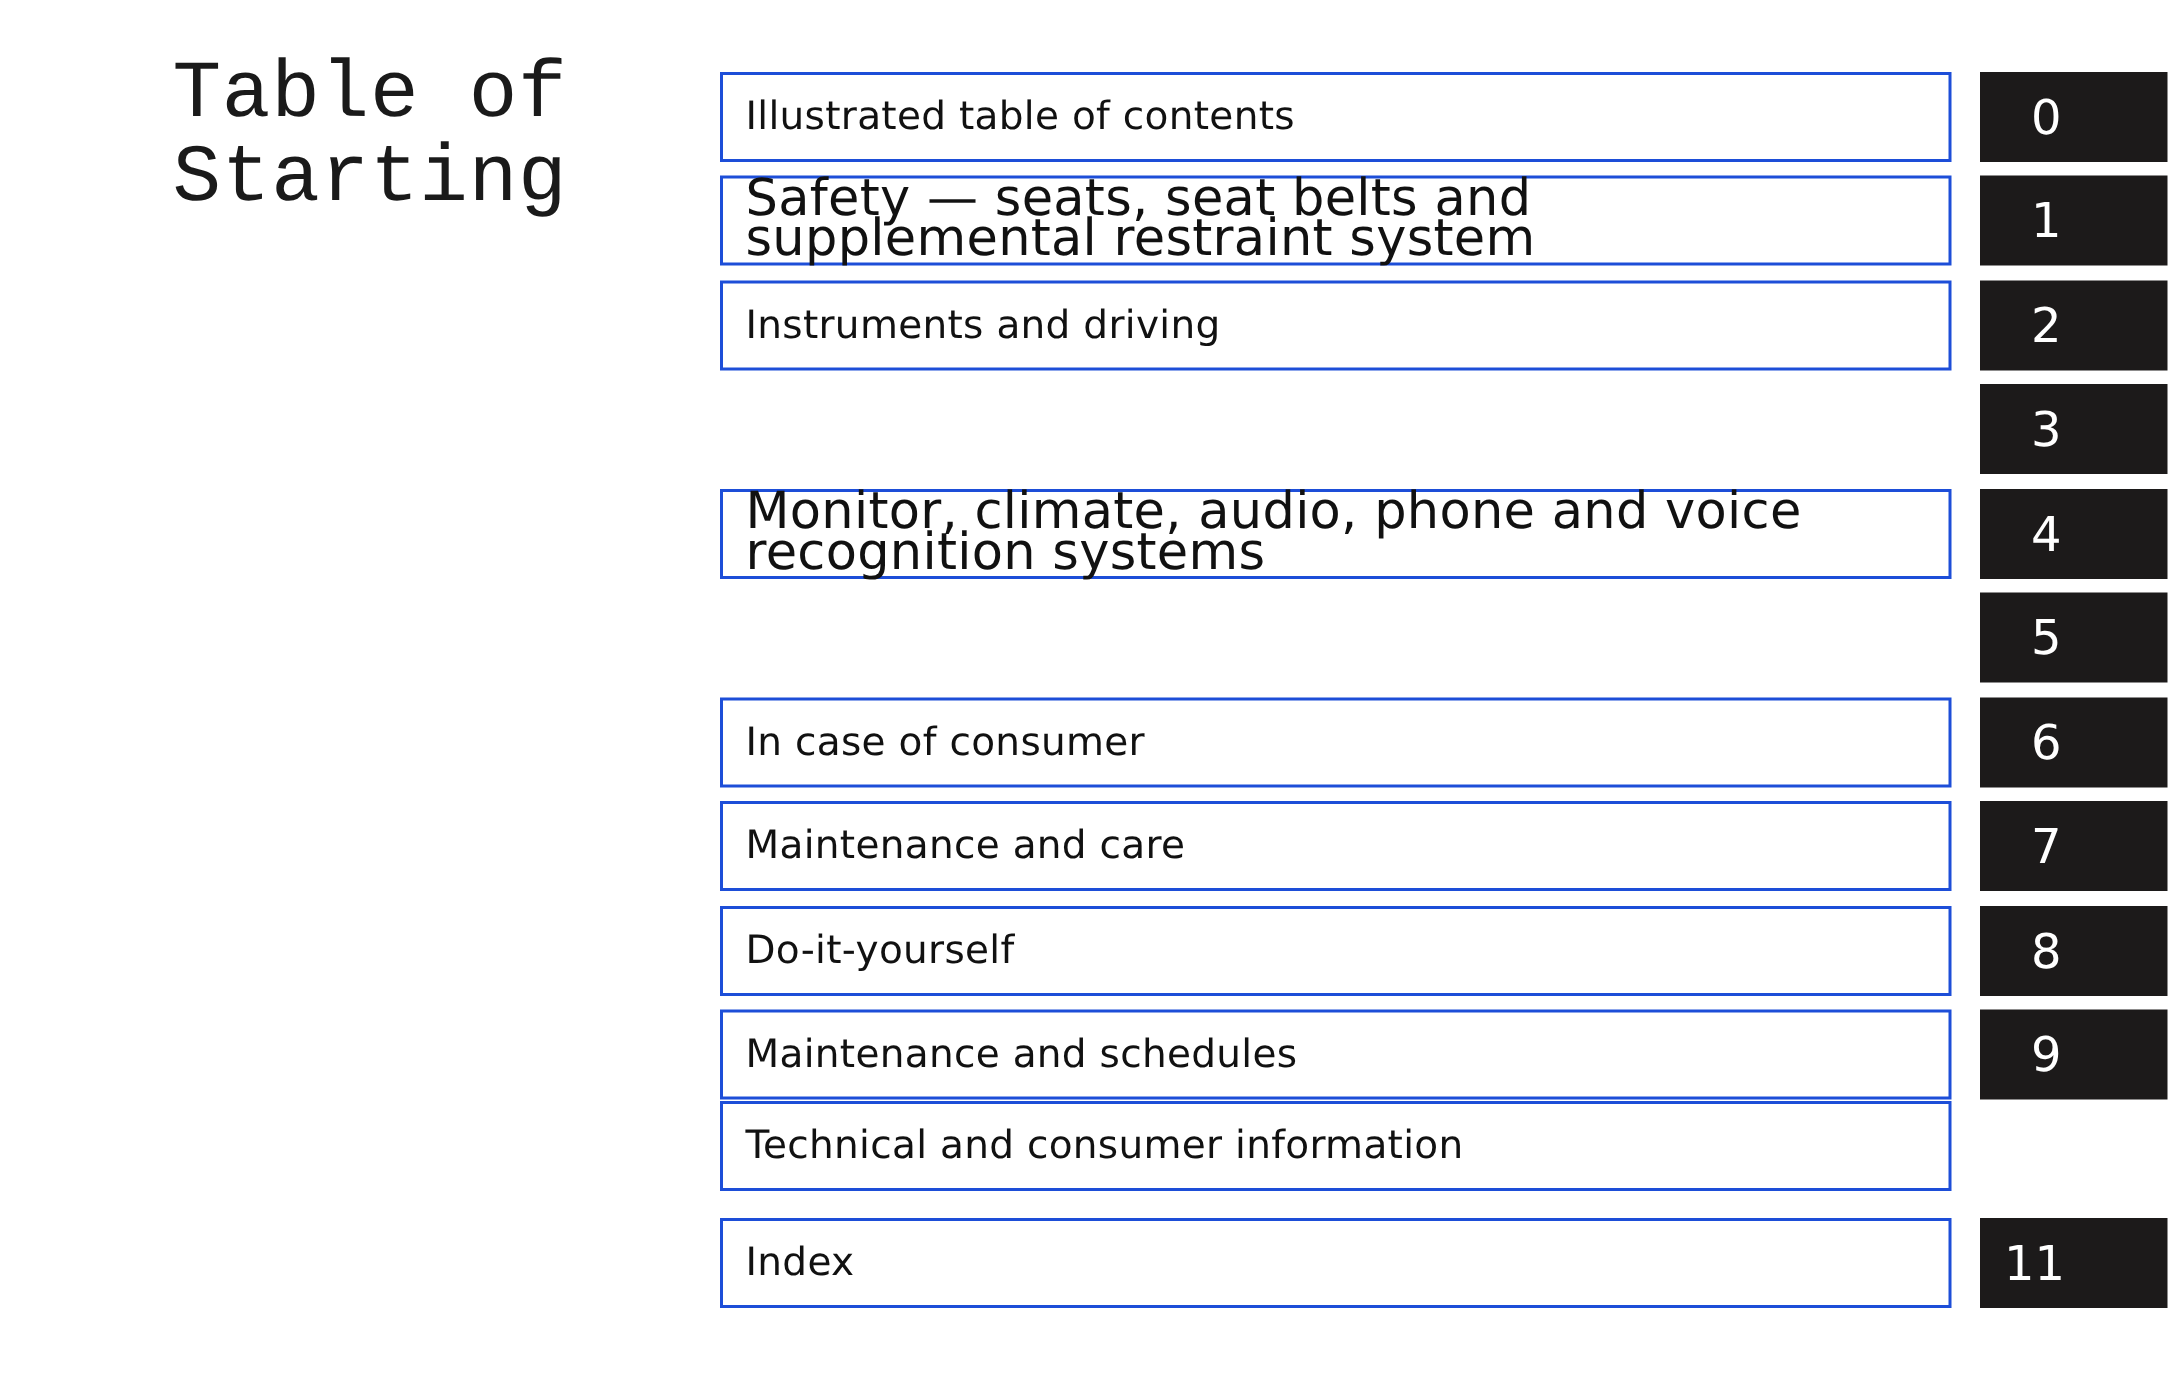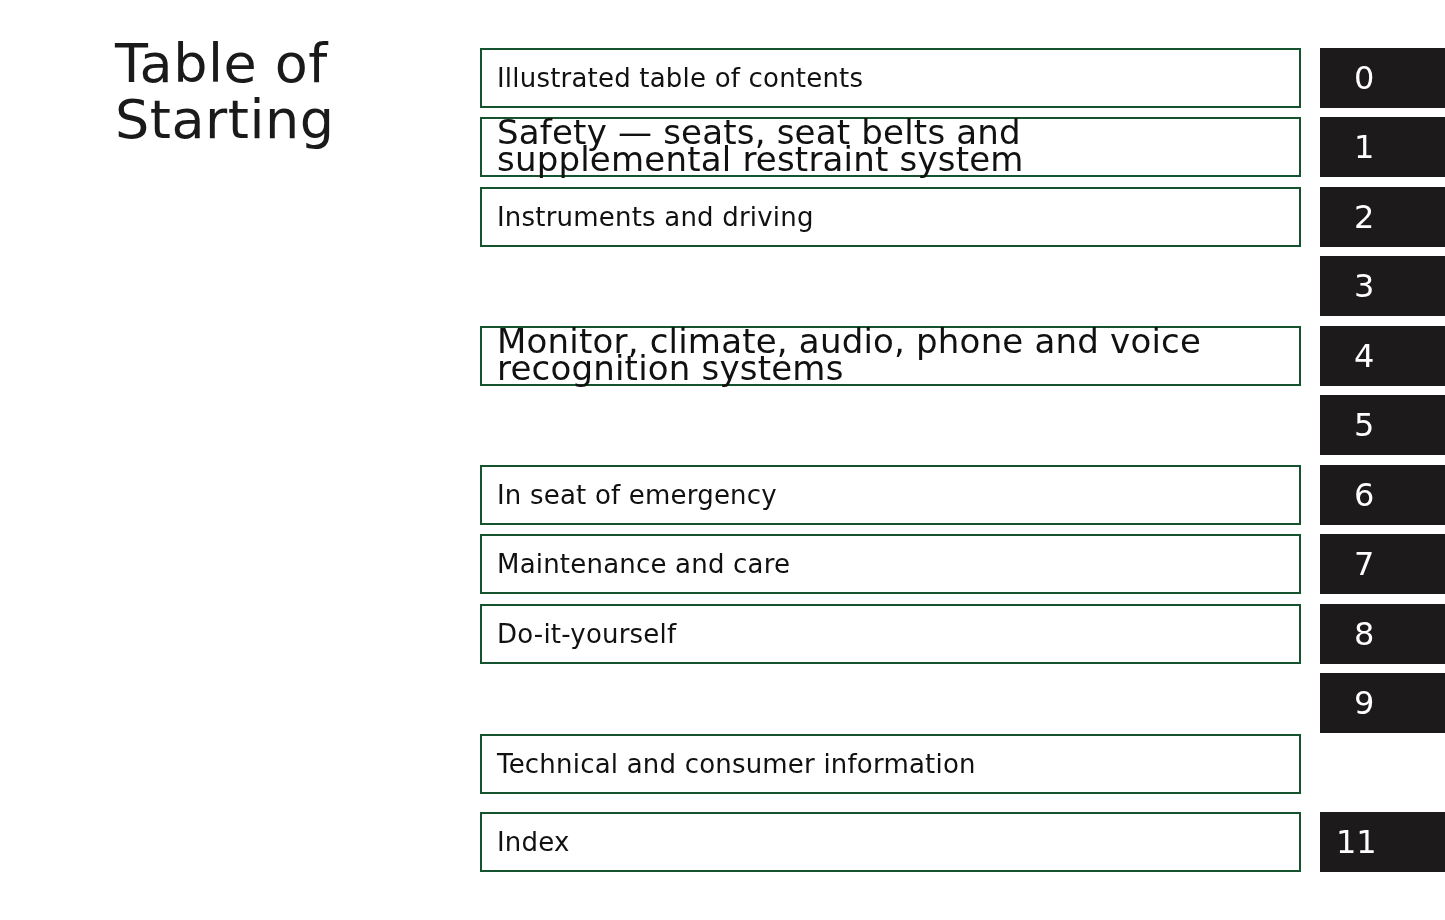--- a/index.html
+++ b/index.html
@@ -1,22 +1,22 @@
 <!DOCTYPE html>
 <html><head>
   <meta charset="utf-8">
   <style>
     html, body { margin: 0; padding: 0; background: #ffffff; }
     body { width: 1445px; height: 920px; position: relative; overflow: hidden;
            font-family: "DejaVu Sans", sans-serif; color: #1a1a1a; }
     .title { position: absolute; left: 115px; top: 36px; font-size: 54px; line-height: 56px;
-             font-weight: normal; margin: 0; letter-spacing: 0.5px; }
+             font-weight: normal; margin: 0; letter-spacing: 0.5px; font-family: Liberation Mono, monospace; }
     .row { position: absolute; left: 480px; width: 965px; height: 60px; }
     .entry { position: absolute; left: 0; top: 0; width: 817px; height: 56px;
-             border: 2px solid #14532d; background: #fff; display: flex; align-items: center;
+             border: 2px solid #1d4ed8; background: #fff; display: flex; align-items: center;
              box-sizing: content-box; cursor: pointer; }
     .entry-label { padding-left: 15px; font-size: 26px; line-height: 27px; color: #111;
                    letter-spacing: 0.2px; }
     .entry.two .entry-label { font-size: 34px; line-height: 27px; margin-top: -2px; }
     .tab { position: absolute; left: 840px; top: 0; width: 125px; height: 60px;
            background: #1c1a1a; color: #fff; display: flex; align-items: center;
            cursor: pointer; }
     .tab-num { font-size: 32px; padding-left: 34px; }
     .tab-num.wide { padding-left: 16px; }
   </style>
@@ -66,21 +66,21 @@
         <span class="tab-num">4</span>
       </div>
   </div>
   <div class="row" style="top:395px">
     <div class="tab">
         <span class="tab-num">5</span>
       </div>
   </div>
   <div class="row" style="top:465px">
     <div class="entry">
-        <span class="entry-label">In seat of emergency</span>
+        <span class="entry-label">In case of consumer</span>
       </div>
     <div class="tab">
         <span class="tab-num">6</span>
       </div>
   </div>
   <div class="row" style="top:534px">
     <div class="entry">
         <span class="entry-label">Maintenance and care</span>
       </div>
     <div class="tab">
@@ -89,20 +89,23 @@
   </div>
   <div class="row" style="top:604px">
     <div class="entry">
         <span class="entry-label">Do-it-yourself</span>
       </div>
     <div class="tab">
         <span class="tab-num">8</span>
       </div>
   </div>
   <div class="row" style="top:673px">
+    <div class="entry">
+        <span class="entry-label">Maintenance and schedules</span>
+      </div>
     <div class="tab">
         <span class="tab-num">9</span>
       </div>
   </div>
   <div class="row" style="top:734px">
     <div class="entry">
         <span class="entry-label">Technical and consumer information</span>
       </div>
   </div>
   <div class="row" style="top:812px">

